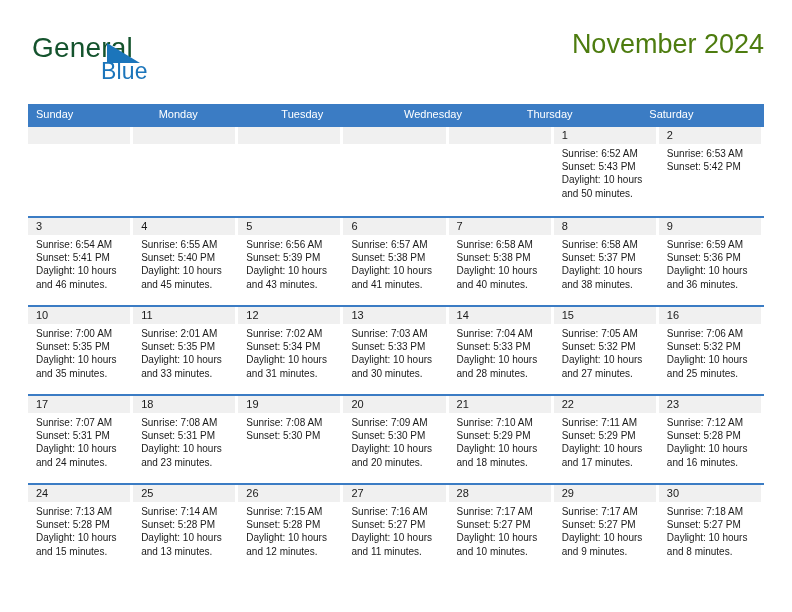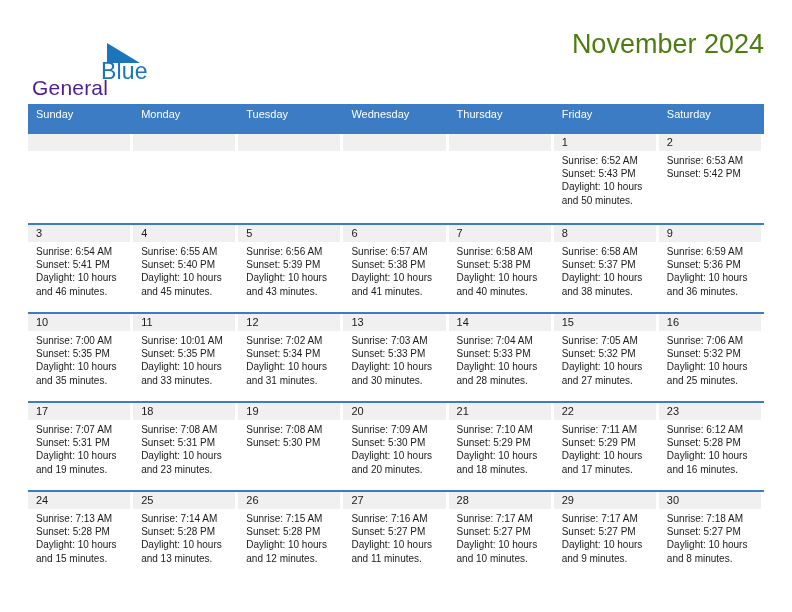--- a/index.html
+++ b/index.html
@@ -33,25 +33,24 @@
     position: absolute;
     left: 4px;
     top: 4px;
     width: 220px;
     height: 60px;
   }
   .brand-general {
     position: absolute;
     left: 0;
     top: 0;
-    font-size: 21px;
+    font-size: 28px;
     letter-spacing: .2px;
-    color: #4c1d95;
+    color: #14532d;
     font-family: "Liberation Sans", sans-serif;
-    margin-top: 44px;
   }
   .brand-tri {
     position: absolute;
     left: 75px;
     top: 11px;
     width: 0;
     height: 0;
     border-left: 33px solid #1b75bb;
     border-top: 20px solid transparent;
   }
@@ -87,21 +86,21 @@
   
   .calendar {
     position: absolute;
     left: 28px;
     top: 104px;
     width: 736px;
   }
   .dow-row {
     display: flex;
     background: #3b7cc4;
-    height: 30px;
+    height: 23px;
   }
   .dow {
     flex: 1 1 0;
     color: #ffffff;
     font-size: 11px;
     line-height: 21px;
     padding-left: 8px;
     box-sizing: border-box;
     white-space: nowrap;
   }
@@ -168,21 +167,20 @@
 
   </div>
 
   <div class="calendar">
     <div class="dow-row">
         <div class="dow">Sunday</div>
         <div class="dow">Monday</div>
         <div class="dow">Tuesday</div>
         <div class="dow">Wednesday</div>
         <div class="dow">Thursday</div>
-        <div class="dow">Friday</div>
         <div class="dow">Saturday</div>
       </div>
     <div id="weeks-container">
         <div class="week">
           <div class="cell empty">
             <div class="cell-inner">
               <div class="daynum"></div>
             </div>
           </div>
           <div class="cell empty">
@@ -305,21 +303,21 @@
                 <div>Sunrise: 7:00 AM</div>
                 <div>Sunset: 5:35 PM</div>
                 <div class="wrap2">Daylight: 10 hours and 35 minutes.</div>
               </div>
             </div>
           </div>
           <div class="cell">
             <div class="cell-inner">
               <div class="daynum">11</div>
               <div class="info">
-                <div>Sunrise: 10:01 AM</div>
+                <div>Sunrise: 2:01 AM</div>
                 <div>Sunset: 5:35 PM</div>
                 <div class="wrap2">Daylight: 10 hours and 33 minutes.</div>
               </div>
             </div>
           </div>
           <div class="cell">
             <div class="cell-inner">
               <div class="daynum">12</div>
               <div class="info">
                 <div>Sunrise: 7:02 AM</div>
@@ -369,21 +367,21 @@
             </div>
           </div>
         </div>
         <div class="week">
           <div class="cell">
             <div class="cell-inner">
               <div class="daynum">17</div>
               <div class="info">
                 <div>Sunrise: 7:07 AM</div>
                 <div>Sunset: 5:31 PM</div>
-                <div class="wrap2">Daylight: 10 hours and 19 minutes.</div>
+                <div class="wrap2">Daylight: 10 hours and 24 minutes.</div>
               </div>
             </div>
           </div>
           <div class="cell">
             <div class="cell-inner">
               <div class="daynum">18</div>
               <div class="info">
                 <div>Sunrise: 7:08 AM</div>
                 <div>Sunset: 5:31 PM</div>
                 <div class="wrap2">Daylight: 10 hours and 23 minutes.</div>
@@ -426,21 +424,21 @@
                 <div>Sunrise: 7:11 AM</div>
                 <div>Sunset: 5:29 PM</div>
                 <div class="wrap2">Daylight: 10 hours and 17 minutes.</div>
               </div>
             </div>
           </div>
           <div class="cell">
             <div class="cell-inner">
               <div class="daynum">23</div>
               <div class="info">
-                <div>Sunrise: 6:12 AM</div>
+                <div>Sunrise: 7:12 AM</div>
                 <div>Sunset: 5:28 PM</div>
                 <div class="wrap2">Daylight: 10 hours and 16 minutes.</div>
               </div>
             </div>
           </div>
         </div>
         <div class="week">
           <div class="cell">
             <div class="cell-inner">
               <div class="daynum">24</div>

